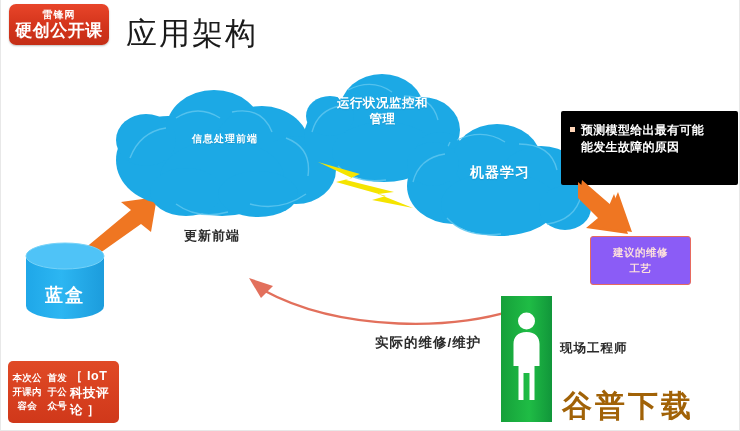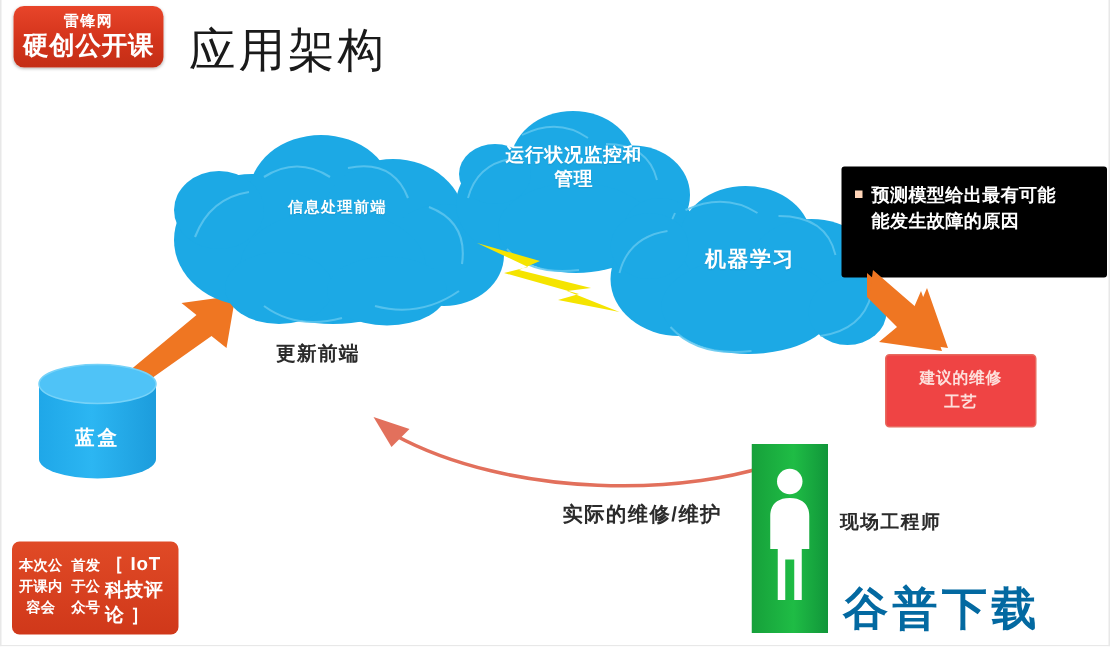--- a/index.html
+++ b/index.html
@@ -108,21 +108,21 @@
   #arrow-return      { position: absolute; left: 245px; top: 268px; width: 290px; height: 70px; }
 
   
   #db-cylinder { position: absolute; left: 24px; top: 242px; width: 82px; height: 78px; }
   .db-label {
     position: absolute;
     left: 24px; top: 283px;
     width: 82px;
     text-align: center;
     color: #ffffff;
-    font-size: 13px;
+    font-size: 18px;
     font-weight: bold;
     letter-spacing: 2px;
   }
 
   
   .callout-orange {
     position: absolute;
     left: 561px; top: 111px;
     width: 177px; height: 74px;
     background: #000000;
@@ -145,21 +145,21 @@
     line-height: 1.45;
     letter-spacing: 0.3px;
     padding-right: 8px;
   }
 
   
   .box-pink {
     position: absolute;
     left: 590px; top: 236px;
     width: 99px; height: 47px;
-    background: #ef4444;
+    background: #8b5cf6;
     border: 1px solid #e76a5f;
     border-radius: 3px;
     display: flex;
     align-items: center;
     justify-content: center;
   }
   .box-pink .bp-text {
     color: #fde0dc;
     font-size: 10.5px;
     font-weight: bold;
@@ -215,21 +215,21 @@
     font-size: 12.5px;
     font-weight: bold;
     letter-spacing: 0.5px;
     margin-top: 3px;
   }
 
   
   .watermark {
     position: absolute;
     left: 562px; top: 386px;
-    color: #0369a1;
+    color: #a16207;
     font-size: 30px;
     font-weight: bold;
     letter-spacing: 3px;
     text-shadow: 1px 1px 0 rgba(255,255,255,0.6);
   }
 </style>
 </head>
 <body>
 
 <div id="stage">

